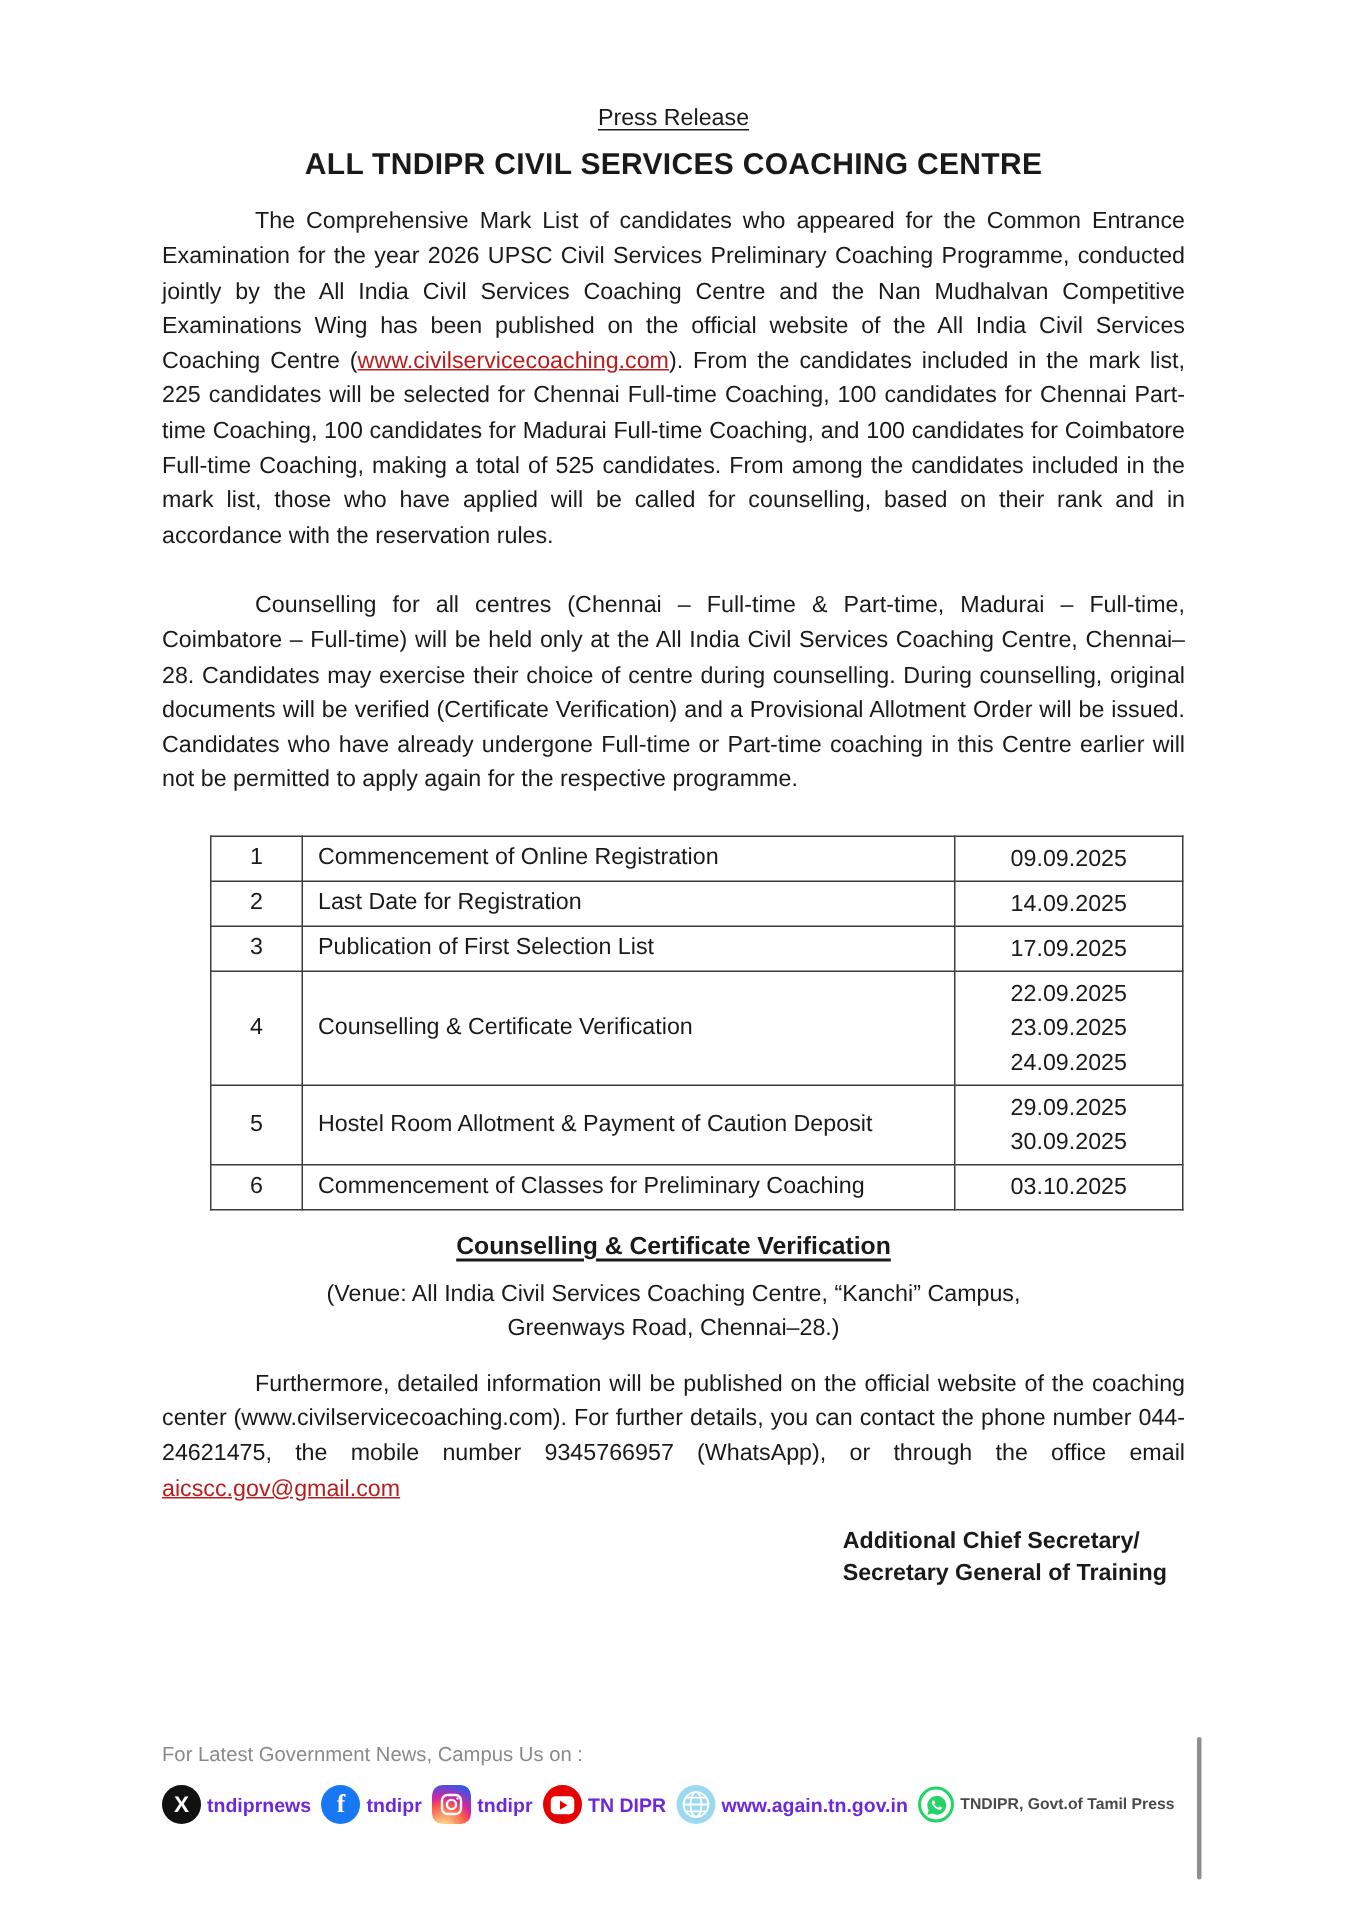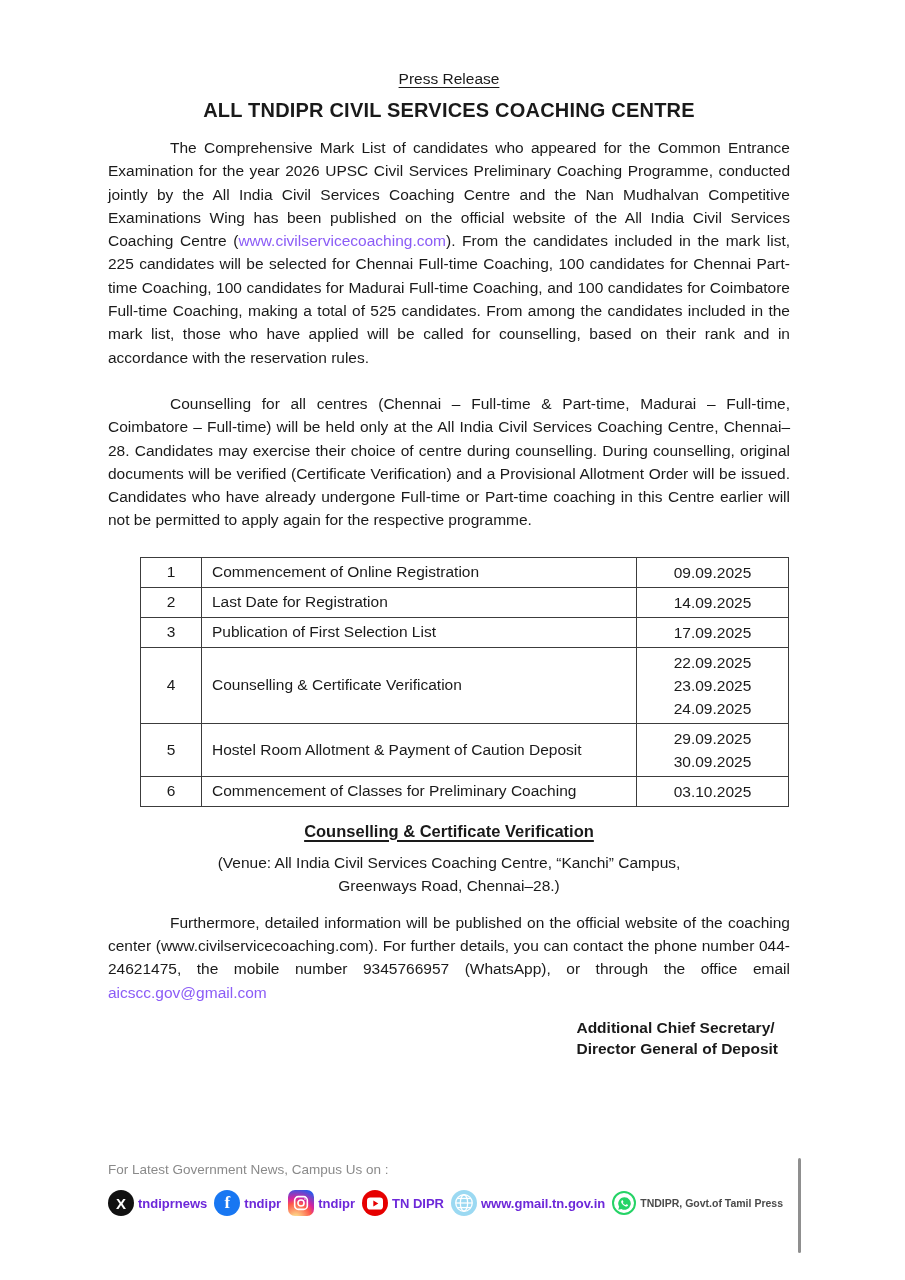--- a/index.html
+++ b/index.html
@@ -40,21 +40,22 @@
   p.body-par{
     margin:0;
     margin-top:14px;
     font-size:15.5px;
     line-height:23.3px;
     text-align:justify;
     text-indent:62px;
   }
   p.body-par.second{margin-top:23px;}
   a.doc-link{
-    color:#8b5cf6;
+    color:#b91c1c;
+    text-decoration:underline;
     cursor:pointer;
   }
   table.sched{
     border-collapse:collapse;
     margin-top:25px;
     margin-left:32px;
     width:635px;
     font-size:15.5px;
     table-layout:fixed;
   }
@@ -216,21 +217,21 @@
 
   <div class="venue">
     <span style="display:block">(Venue: All India Civil Services Coaching Centre, “Kanchi” Campus,</span>
     <span style="display:block">Greenways Road, Chennai–28.)</span>
   </div>
 
   <p class="body-par"><span>Furthermore, detailed information will be published on the official website of the coaching center (www.civilservicecoaching.com). For further details, you can contact the phone number 044-24621475, the mobile number 9345766957 (WhatsApp), or through the office email </span><a class="doc-link">aicscc.gov@gmail.com</a></p>
 
   <div class="signature">
     <span style="display:block">Additional Chief Secretary/</span>
-    <span style="display:block">Director General of Deposit</span>
+    <span style="display:block">Secretary General of Training</span>
   </div>
   <div class="clear"></div>
 
 </div>
 
 <div class="footer">
   <div class="follow">For Latest Government News, Campus Us on :</div>
 
   <div class="social-row">
 
@@ -268,21 +269,21 @@
     <div class="social-item">
       <span class="ic ic-globe">
         <svg width="22" height="22" viewBox="0 0 24 24" fill="none" stroke="#ffffff" stroke-width="1.4">
           <circle cx="12" cy="12" r="9"></circle>
           <ellipse cx="12" cy="12" rx="4" ry="9"></ellipse>
           <line x1="3" y1="12" x2="21" y2="12"></line>
           <line x1="4.2" y1="7" x2="19.8" y2="7"></line>
           <line x1="4.2" y1="17" x2="19.8" y2="17"></line>
         </svg>
       </span>
-      <span class="social-label">www.gmail.tn.gov.in</span>
+      <span class="social-label">www.again.tn.gov.in</span>
     </div>
 
     <div class="social-item">
       <span class="ic ic-wa">
         <svg width="15" height="15" viewBox="0 0 24 24" fill="#25D366">
           <path d="M12 2a10 10 0 0 0-8.6 15.1L2 22l5.1-1.3A10 10 0 1 0 12 2zm5 13.6c-.2.6-1.2 1.2-1.7 1.2-.4.1-1 .1-1.6-.1-.4-.1-.9-.3-1.5-.6-2.6-1.1-4.3-3.8-4.4-4-.1-.2-1.1-1.4-1.1-2.7 0-1.3.7-1.9.9-2.2.2-.3.5-.3.7-.3h.5c.2 0 .4 0 .6.4.2.5.7 1.8.8 1.9.1.1.1.3 0 .4-.1.2-.1.3-.3.5l-.4.5c-.1.1-.3.3-.1.6.2.3.7 1.2 1.6 1.9 1.1.9 2 1.2 2.3 1.4.3.1.5.1.6-.1.2-.2.7-.8.9-1.1.2-.3.4-.2.6-.1l1.8.9c.2.1.4.2.4.3.1.1.1.6-.1 1.2z"></path>
         </svg>
       </span>
       <span class="social-label small">TNDIPR, Govt.of Tamil Press</span>
     </div>

